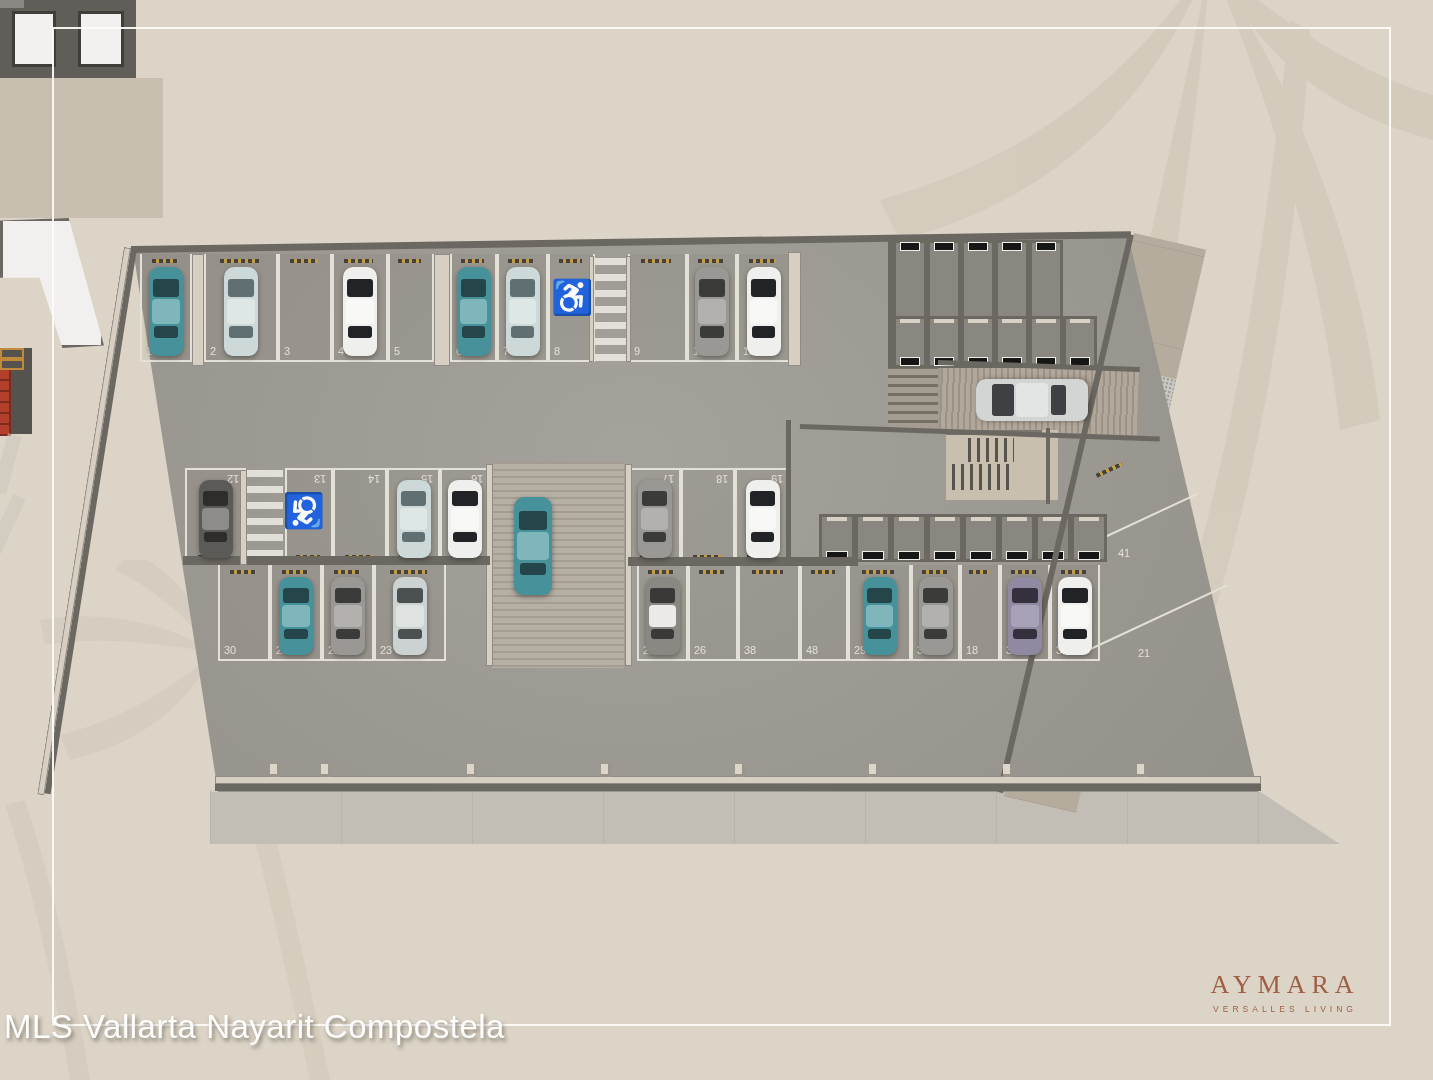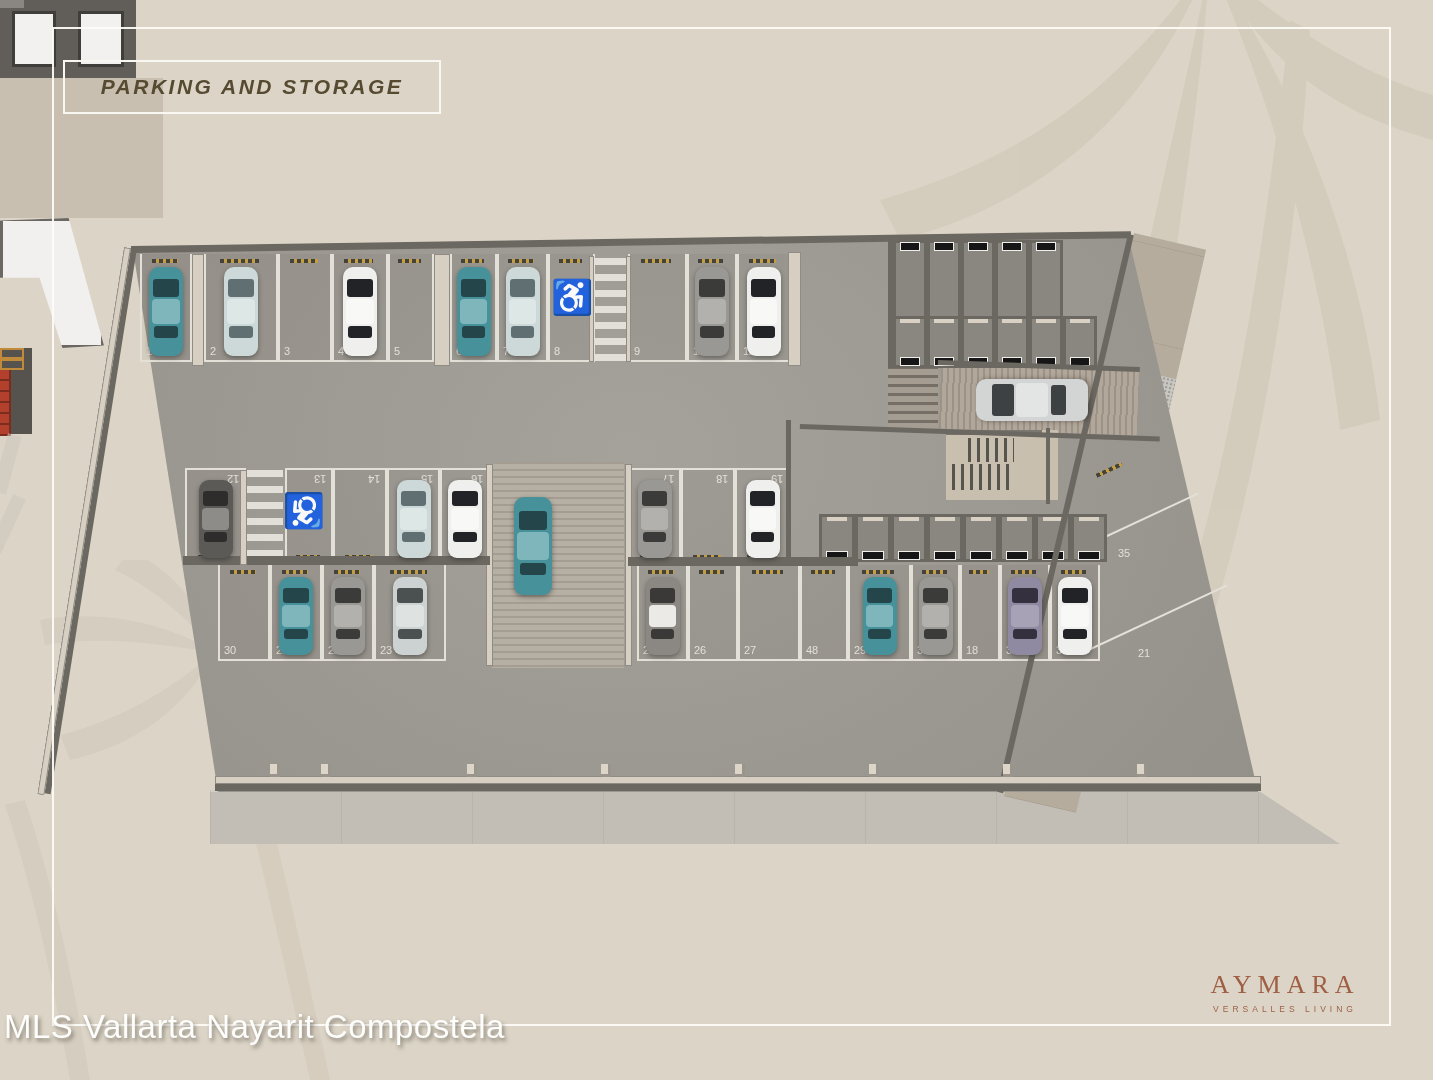--- a/index.html
+++ b/index.html
@@ -268,21 +268,21 @@
         <div style="left: 12%; width: 76%; top: 14%; height: 20%; background: rgb(58, 57, 55); border-radius: 3px;"></div>
         <div style="left: 9%; width: 82%; top: 36%; height: 28%; background: rgb(236, 234, 230); border-radius: 4px;"></div>
         <div style="left: 15%; width: 70%; top: 67%; height: 13%; background: rgb(58, 57, 55); border-radius: 3px;"></div>
       </div>
       <div class="space front-bottom" style="left: 688px; top: 565px; width: 50px; height: 96px;">
         <div class="bumper" style="left: 20%; width: 55%; top: 5px;"></div>
         <div class="num" style="bottom: 3px; left: 4px;">26</div>
       </div>
       <div class="space front-bottom" style="left: 738px; top: 565px; width: 62px; height: 96px;">
         <div class="bumper" style="left: 20%; width: 55%; top: 5px;"></div>
-        <div class="num" style="bottom: 3px; left: 4px;">27</div>
+        <div class="num" style="bottom: 3px; left: 4px;">38</div>
       </div>
       <div class="space front-bottom" style="left: 800px; top: 565px; width: 48px; height: 96px;">
         <div class="bumper" style="left: 20%; width: 55%; top: 5px;"></div>
         <div class="num" style="bottom: 3px; left: 4px;">48</div>
       </div>
       <div class="space front-bottom" style="left: 848px; top: 565px; width: 63px; height: 96px;">
         <div class="bumper" style="left: 20%; width: 55%; top: 5px;"></div>
         <div class="num" style="bottom: 3px; left: 4px;">29</div>
       </div>
       <div class="car" style="left: 862.5px; top: 576.52px; width: 34px; height: 78.72px; background: rgb(71, 146, 154); transform: rotate(0deg);">
@@ -317,21 +317,21 @@
         <div class="num" style="bottom: 3px; left: 4px;">33</div>
       </div>
       <div class="car" style="left: 1058px; top: 576.52px; width: 34px; height: 78.72px; background: rgb(239, 239, 237); transform: rotate(0deg);">
         <div style="left: 12%; width: 76%; top: 14%; height: 20%; background: rgb(34, 35, 38); border-radius: 3px;"></div>
         <div style="left: 9%; width: 82%; top: 36%; height: 28%; background: rgb(248, 248, 247); border-radius: 4px;"></div>
         <div style="left: 15%; width: 70%; top: 67%; height: 13%; background: rgb(34, 35, 38); border-radius: 3px;"></div>
       </div>
       <div class="lineW" style="left: 1062px; top: 556px; width: 150px; transform: rotate(-25deg); transform-origin: left center;"></div>
       <div class="lineW" style="left: 1082px; top: 652px; width: 160px; transform: rotate(-25deg); transform-origin: left center;"></div>
       <div class="bumper" style="left: 1095px; top: 468px; width: 28px; transform: rotate(-25deg);"></div>
-      <div class="num" style="left: 1118px; top: 548px;">35</div>
+      <div class="num" style="left: 1118px; top: 548px;">41</div>
       <div class="num" style="left: 1138px; top: 648px;">21</div>
       <div class="cw" style="left: 595px; top: 258px; width: 33px; height: 104px;"></div>
       <div class="cw" style="left: 246px; top: 470px; width: 37px; height: 92px;"></div>
       <div class="hc" style="left: 551px; top: 280px; transform: rotate(0deg);">♿</div>
       <div class="hc" style="left: 283px; top: 494px; transform: rotate(180deg);">♿</div>
       <div class="ramp-c" style="left: 492px; top: 462px; width: 132px; height: 206px;"></div>
       <div class="bwall" style="left: 486px; top: 464px; width: 7px; height: 202px;"></div>
       <div class="bwall" style="left: 625px; top: 464px; width: 7px; height: 202px;"></div>
       <div class="ramp-e" style="left: 940px; top: 366px; width: 198px; height: 66px; transform: rotate(2deg);"></div>
       <div class="stair-s" style="left: 888px; top: 366px; width: 50px; height: 66px;"></div>
@@ -470,23 +470,20 @@
         <div style="left: 12%; width: 76%; top: 14%; height: 20%; background: rgb(61, 65, 67); border-radius: 3px;"></div>
         <div style="left: 9%; width: 82%; top: 36%; height: 28%; background: rgb(227, 229, 228); border-radius: 4px;"></div>
         <div style="left: 15%; width: 70%; top: 67%; height: 13%; background: rgb(61, 65, 67); border-radius: 3px;"></div>
       </div>
       <div style="left: 225px; top: 833px; width: 14px; height: 60px; background: rgb(205, 200, 189); opacity: 0.6; transform: rotate(15deg); z-index: 4;"></div>
       <div style="left: 345px; top: 833px; width: 14px; height: 60px; background: rgb(205, 200, 189); opacity: 0.6; transform: rotate(25deg); z-index: 4;"></div>
     </div>
 
   <div id="frame"></div>
 
-  <div id="titlebox">
-    <span>PARKING AND STORAGE</span>
-  </div>
 
   <div id="logo">
     <div class="nm">AYMARA</div>
     <div class="tg">VERSALLES LIVING</div>
   </div>
 
   <div id="wm">MLS Vallarta Nayarit Compostela</div>
 </div>
 
 </body></html>

